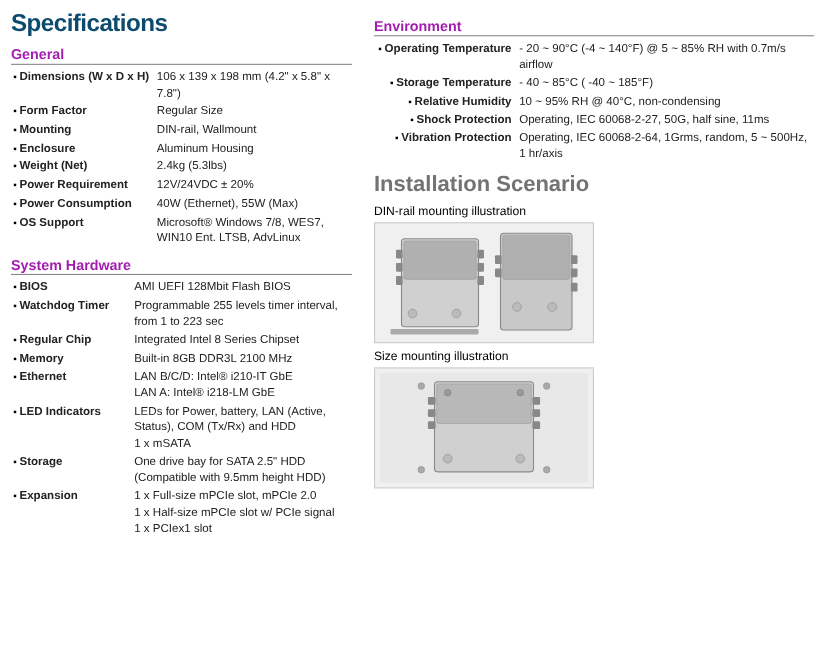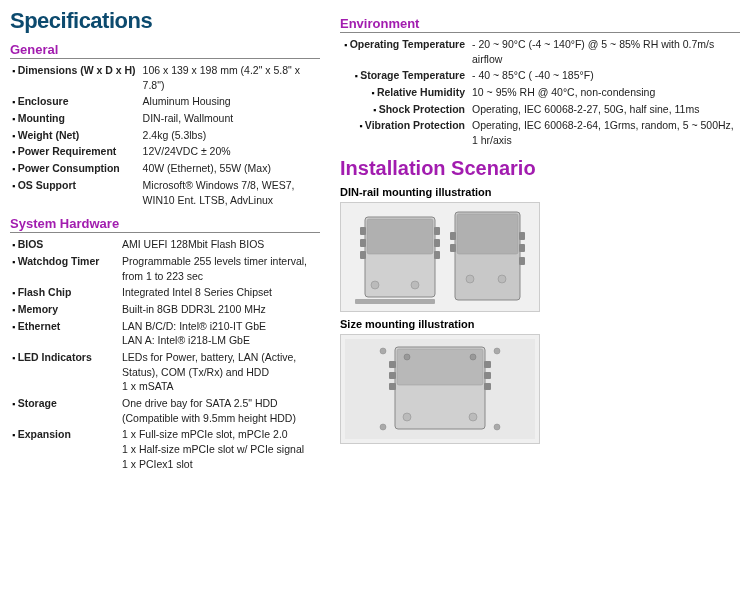--- a/index.html
+++ b/index.html
@@ -70,27 +70,27 @@
       font-size: 9px;
       color: #000;
     }
     .env-section .spec-table tr td:first-child {
       width: 130px;
       text-align: right;
     }
     .install-title {
       font-size: 20px;
       font-weight: bold;
-      color: #a21caf;
+      color: #737373;
       margin-top: 8px;
       margin-bottom: 4px;
     }
     .sub-section-title {
       font-size: 11px;
-      font-weight: bold;
+      font-weight: normal;
       color: #000;
       margin-top: 6px;
       margin-bottom: 4px;
     }
     .illustration-box {
       background: #f0f0f0;
       border: 1px solid #ccc;
       width: 200px;
       height: 110px;
       display: flex;
@@ -111,26 +111,30 @@
       <div class="page-title">Specifications</div>
 
       <div class="section-title">General</div>
       <table class="spec-table">
         <tbody id="general-tbody">
             <tr>
               <td>Dimensions (W x D x H)</td>
               <td>106 x 139 x 198 mm (4.2" x 5.8" x 7.8")</td>
             </tr>
             <tr>
+              <td>Form Factor</td>
+              <td>Regular Size</td>
+            </tr>
+            <tr>
+              <td>Mounting</td>
+              <td>DIN-rail, Wallmount</td>
+            </tr>
+            <tr>
               <td>Enclosure</td>
               <td>Aluminum Housing</td>
-            </tr>
-            <tr>
-              <td>Mounting</td>
-              <td>DIN-rail, Wallmount</td>
             </tr>
             <tr>
               <td>Weight (Net)</td>
               <td>2.4kg (5.3lbs)</td>
             </tr>
             <tr>
               <td>Power Requirement</td>
               <td>12V/24VDC ± 20%</td>
             </tr>
             <tr>
@@ -149,21 +153,21 @@
         <tbody id="system-hardware-tbody">
             <tr>
               <td>BIOS</td>
               <td>AMI UEFI 128Mbit Flash BIOS</td>
             </tr>
             <tr>
               <td>Watchdog Timer</td>
               <td>Programmable 255 levels timer interval, from 1 to 223 sec</td>
             </tr>
             <tr>
-              <td>Flash Chip</td>
+              <td>Regular Chip</td>
               <td>Integrated Intel 8 Series Chipset</td>
             </tr>
             <tr>
               <td>Memory</td>
               <td>Built-in 8GB DDR3L 2100 MHz</td>
             </tr>
             <tr>
               <td>Ethernet</td>
               <td>LAN B/C/D: Intel® i210-IT GbE<br>LAN A: Intel® i218-LM GbE</td>
             </tr>

